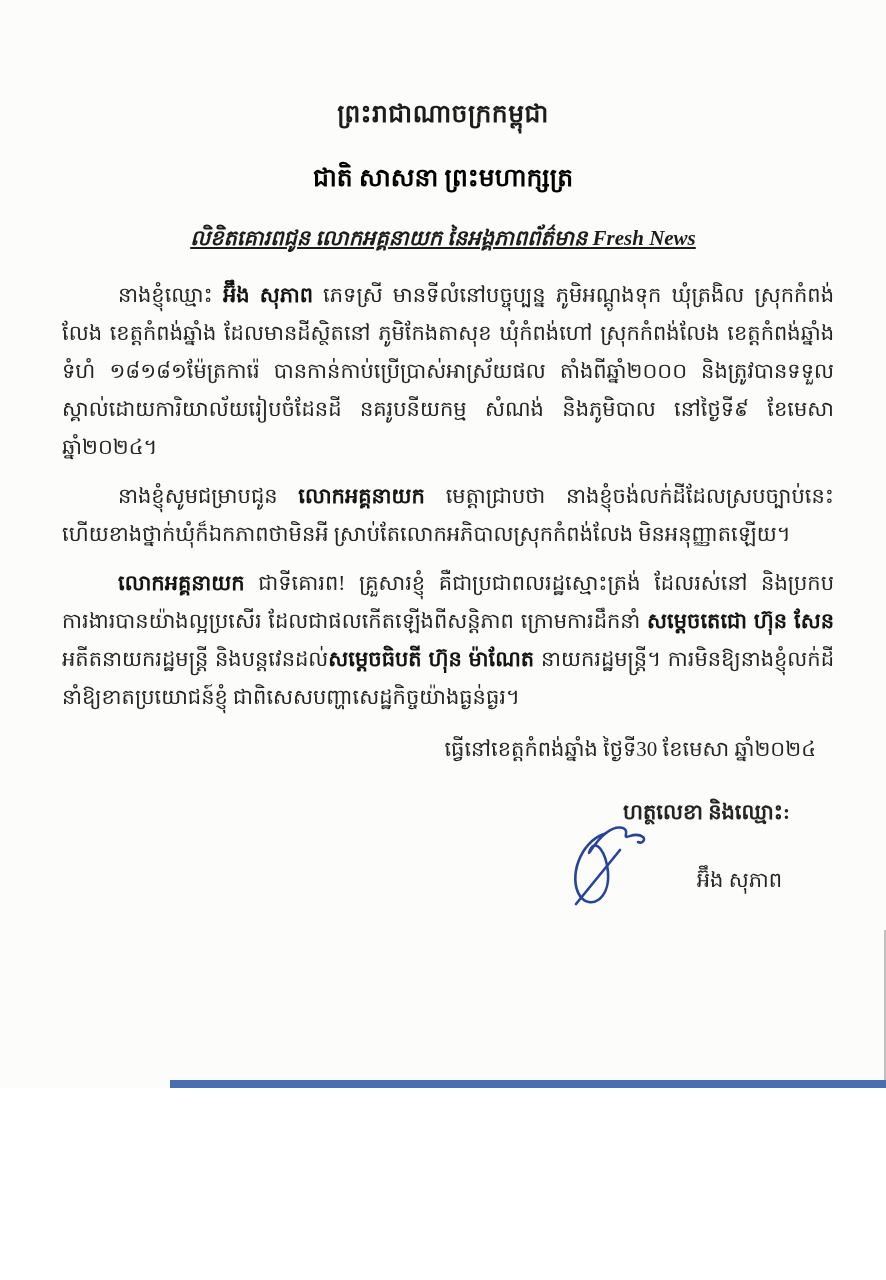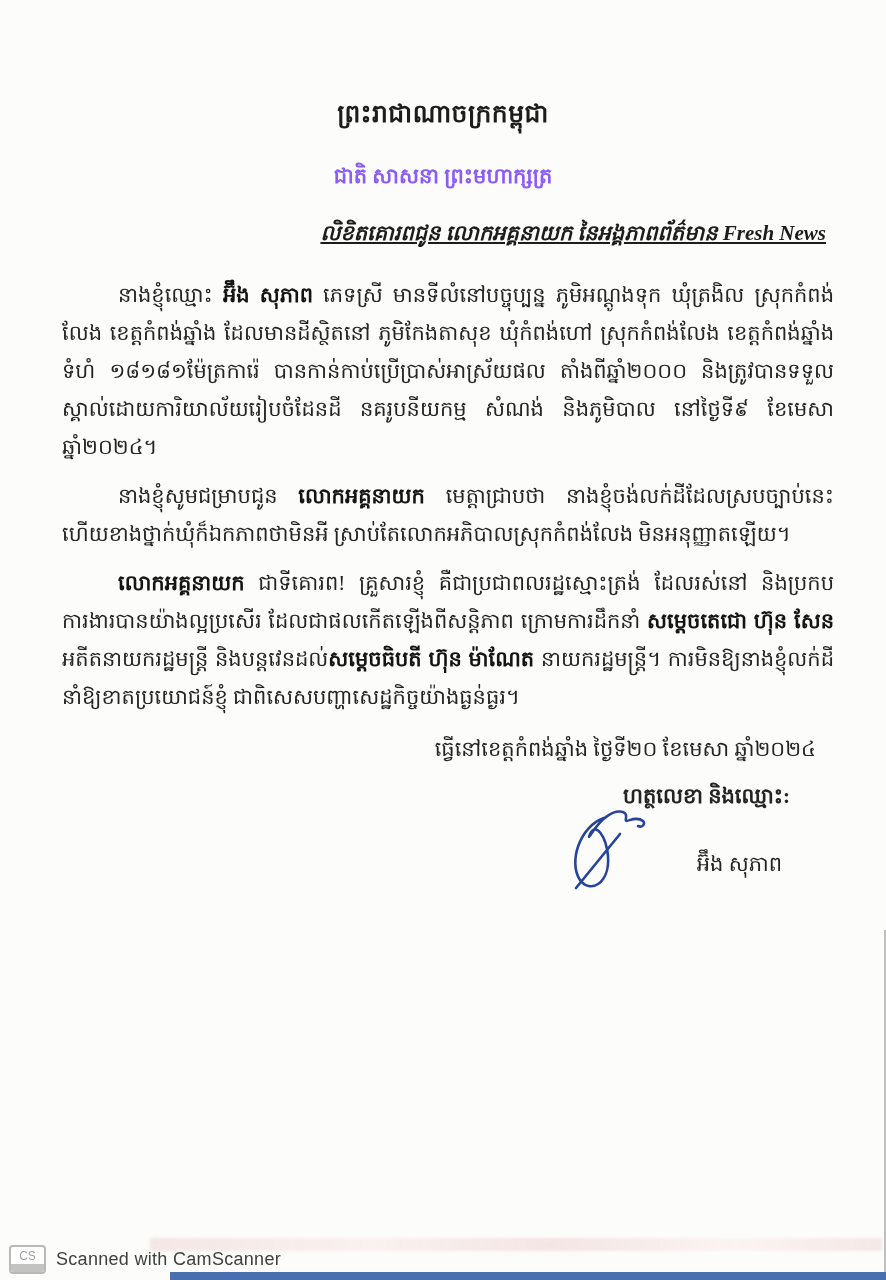--- a/index.html
+++ b/index.html
@@ -2,21 +2,21 @@
 <html><head>
 <meta charset="utf-8">
 <style>
   * { margin: 0; padding: 0; box-sizing: border-box; }
   html, body { background: #ffffff; }
   body { width: 886px; height: 1280px; overflow: hidden; }
 
   .page {
     position: relative;
     width: 886px;
-    height: 1280px;
+    height: 1088px;
     background: #fcfcfa;
     font-family: "Liberation Serif", "DejaVu Serif", serif;
     color: #242424;
     overflow: hidden;
   }
 
   
   .scan-edge {
     position: absolute;
     top: 930px; right: 0; bottom: 0;
@@ -24,30 +24,29 @@
     background: rgba(140,140,140,0.55);
   }
 
   .header { position: absolute; top: 98px; left: 0; width: 100%; text-align: center; }
   .kingdom-line {
     font-size: 25px; font-weight: bold; letter-spacing: 0.5px;
     color: #1c1c1c;
   }
   .motto-line {
     margin-top: 28px;
-    font-size: 21px; font-weight: bold;
-    color: #8b5cf6;
+    font-size: 25px; font-weight: bold;
+    color: #000000;
   }
   .subject-line {
     margin-top: 26px;
     font-size: 21px; font-weight: bold; font-style: italic;
     text-decoration: underline;
     color: #1c1c1c;
     padding: 0 60px;
-    text-align: right;
   }
 
   .body-text {
     position: absolute;
     top: 276px; left: 62px; right: 52px;
   }
   .para {
     font-size: 21px;
     line-height: 38px;
     text-align: justify;
@@ -63,21 +62,21 @@
     text-align: right;
     padding-right: 18px;
     line-height: 38px;
   }
   .sig-caption {
     font-size: 21px;
     font-weight: bold;
     text-align: right;
     padding-right: 44px;
     line-height: 40px;
-    margin-top: 8px;
+    margin-top: 24px;
   }
   .sig-area { position: relative; height: 92px; }
   .signature-svg {
     position: absolute;
     right: 158px; top: -12px;
   }
   .signer-name {
     position: absolute;
     right: 52px; top: 34px;
     font-size: 21px;
@@ -146,21 +145,21 @@
     <div class="motto-line">ជាតិ សាសនា ព្រះមហាក្សត្រ</div>
     <div class="subject-line">លិខិតគោរពជូន លោកអគ្គនាយក នៃអង្គភាពព័ត៌មាន Fresh News</div>
   </div>
 
   <div class="body-text">
     <div class="para"><span>នាងខ្ញុំឈ្មោះ </span><span class="bold">អ៊ឹង សុភាព</span><span> ភេទស្រី មានទីលំនៅបច្ចុប្បន្ន ភូមិអណ្តូងទុក ឃុំត្រងិល ស្រុកកំពង់លែង ខេត្តកំពង់ឆ្នាំង ដែលមានដីស្ថិតនៅ ភូមិកែងតាសុខ ឃុំកំពង់ហៅ ស្រុកកំពង់លែង ខេត្តកំពង់ឆ្នាំង ទំហំ ១៨១៨១ម៉ែត្រការ៉េ បានកាន់កាប់ប្រើប្រាស់អាស្រ័យផល តាំងពីឆ្នាំ២០០០ និងត្រូវបានទទួលស្គាល់ដោយការិយាល័យរៀបចំដែនដី នគរូបនីយកម្ម សំណង់ និងភូមិបាល នៅថ្ងៃទី៩ ខែមេសា ឆ្នាំ២០២៤។</span></div>
     <div class="para"><span>នាងខ្ញុំសូមជម្រាបជូន </span><span class="bold">លោកអគ្គនាយក</span><span> មេត្តាជ្រាបថា នាងខ្ញុំចង់លក់ដីដែលស្របច្បាប់នេះ ហើយខាងថ្នាក់ឃុំក៏ឯកភាពថាមិនអី ស្រាប់តែលោកអភិបាលស្រុកកំពង់លែង មិនអនុញ្ញាតឡើយ។</span></div>
     <div class="para"><span class="bold">លោកអគ្គនាយក</span><span> ជាទីគោរព! គ្រួសារខ្ញុំ គឺជាប្រជាពលរដ្ឋស្មោះត្រង់ ដែលរស់នៅ និងប្រកបការងារបានយ៉ាងល្អប្រសើរ ដែលជាផលកើតឡើងពីសន្តិភាព ក្រោមការដឹកនាំ </span><span class="bold">សម្តេចតេជោ ហ៊ុន សែន</span><span> អតីតនាយករដ្ឋមន្ត្រី និងបន្តវេនដល់</span><span class="bold">សម្តេចធិបតី ហ៊ុន ម៉ាណែត</span><span> នាយករដ្ឋមន្ត្រី។ ការមិនឱ្យនាងខ្ញុំលក់ដី នាំឱ្យខាតប្រយោជន៍ខ្ញុំ ជាពិសេសបញ្ហាសេដ្ឋកិច្ចយ៉ាងធ្ងន់ធ្ងរ។</span></div>
 
     <div class="closing">
-      <div class="date-line">ធ្វើនៅខេត្តកំពង់ឆ្នាំង ថ្ងៃទី២០ ខែមេសា ឆ្នាំ២០២៤</div>
+      <div class="date-line">ធ្វើនៅខេត្តកំពង់ឆ្នាំង ថ្ងៃទី30 ខែមេសា ឆ្នាំ២០២៤</div>
       <div class="sig-caption">ហត្ថលេខា និងឈ្មោះ:</div>
       <div class="sig-area">
         <svg class="signature-svg" width="130" height="96" viewBox="0 0 130 96">
           <g fill="none" stroke="#27439b" stroke-width="2.6" stroke-linecap="round" stroke-linejoin="round">
             <path d="M58 14 C 34 22, 22 58, 34 76 C 44 90, 64 80, 62 52 C 60 32, 50 18, 44 30 C 40 40, 48 22, 60 13" stroke="#27439b"></path>
             <path d="M60 13 C 70 5, 82 6, 80 14 C 78 22, 88 10, 97 17 C 100 20, 96 24, 92 22" stroke="#27439b"></path>
             <path d="M30 84 L 74 30" stroke="#27439b"></path>
           </g>
         </svg>
         <div class="signer-name">អ៊ឹង សុភាព</div>

